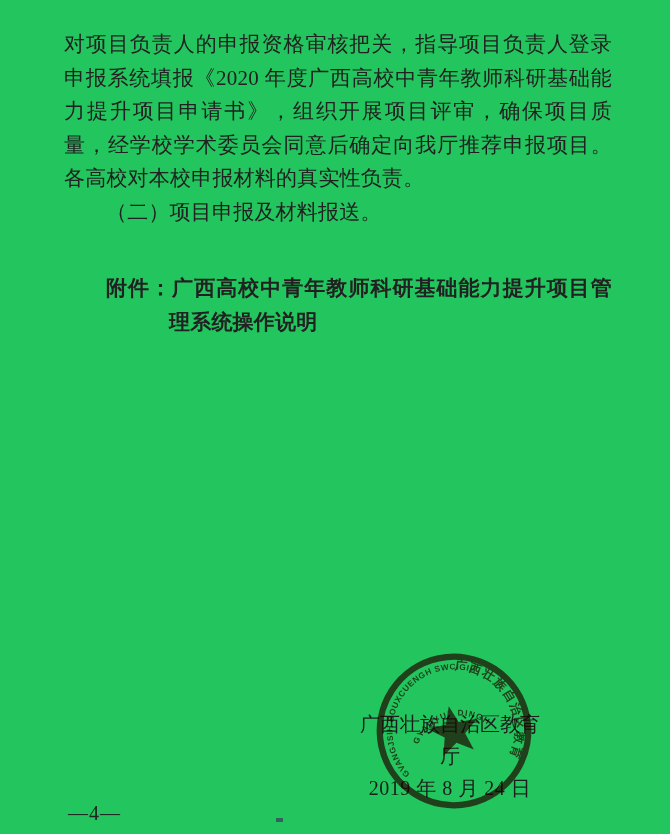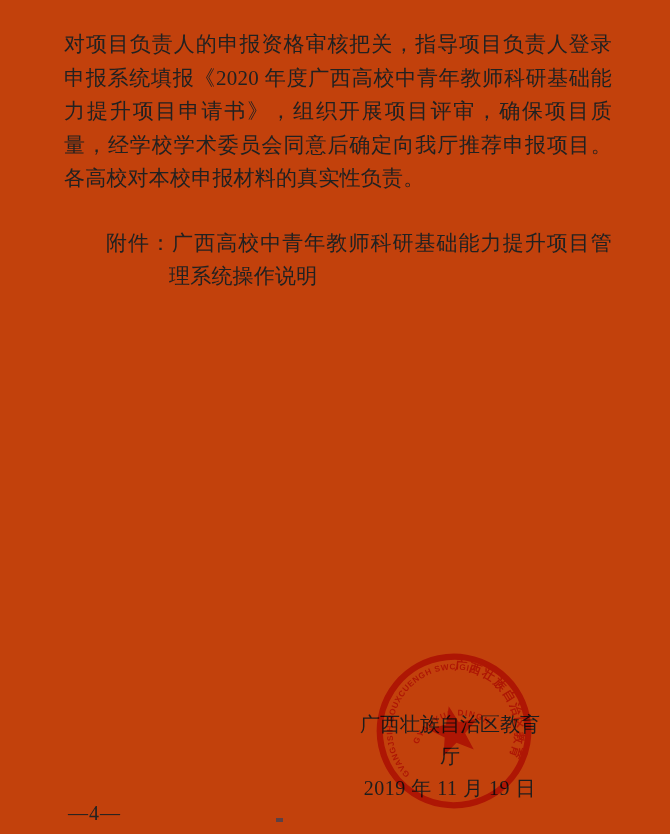--- a/index.html
+++ b/index.html
@@ -1,41 +1,42 @@
 <!DOCTYPE html>
 <html><head>
 <meta charset="utf-8">
 <style>
   * { margin: 0; padding: 0; box-sizing: border-box; }
   html, body { background: #ffffff; }
   .page {
     position: relative;
     width: 670px;
     height: 834px;
-    background: #c2410c;
+    background: #22c55e;
     overflow: hidden;
     font-family: "Liberation Serif", "DejaVu Serif", serif;
     color: #212121;
   }
   .content {
     position: absolute;
     left: 64px;
     top: 28px;
     width: 548px;
     font-size: 21px;
     line-height: 33.5px;
     text-align: justify;
     letter-spacing: 0.2px;
   }
   .content p { margin: 0; }
   .content p.indent { text-indent: 2em; }
   .attachment {
-    margin-top: 31px;
+    margin-top: 43px;
     padding-left: 5em;
     text-indent: -3em;
+    font-weight: bold;
   }
   .signature {
     position: absolute;
     left: 352px;
     top: 708px;
     width: 196px;
     text-align: center;
     font-size: 20px;
     line-height: 32px;
     color: #1d1d1d;
@@ -88,28 +89,29 @@
     opacity: 0.75;
   }
 </style>
 </head>
 <body>
 
 <div class="page">
 
   <div class="content">
     <p>对项目负责人的申报资格审核把关，指导项目负责人登录申报系统填报《2020 年度广西高校中青年教师科研基础能力提升项目申请书》，组织开展项目评审，确保项目质量，经学校学术委员会同意后确定向我厅推荐申报项目。各高校对本校申报材料的真实性负责。</p>
+    <p class="indent">（二）项目申报及材料报送。</p>
     <div class="attachment">
       <span>附件：</span><span>广西高校中青年教师科研基础能力提升项目管理系统操作说明</span>
     </div>
   </div>
 
   <div class="signature">
     <div class="issuer">广西壮族自治区教育厅</div>
-    <div class="date">2019 年 11 月 19 日</div>
+    <div class="date">2019 年 8 月 24 日</div>
   </div>
 
   <svg class="seal" viewBox="0 0 170 170" aria-hidden="true">
     <defs>
       <path id="arcOuter" d="M 33.4 121.1 A 63 63 0 1 1 136.6 121.1" fill="none"></path>
       <path id="arcInner" d="M 40.8 101 A 47 47 0 0 1 129.2 101" fill="none"></path>
     </defs>
     <circle class="seal-ring" cx="85" cy="85" r="76"></circle>
     <polygon class="seal-star" points="85,59 78.4,76.9 59.3,77.7 74.3,89.5 69.1,107.8 85,97.3 100.9,107.8 95.7,89.5 110.7,77.7 91.6,76.9"></polygon>
     <text class="seal-latin">

